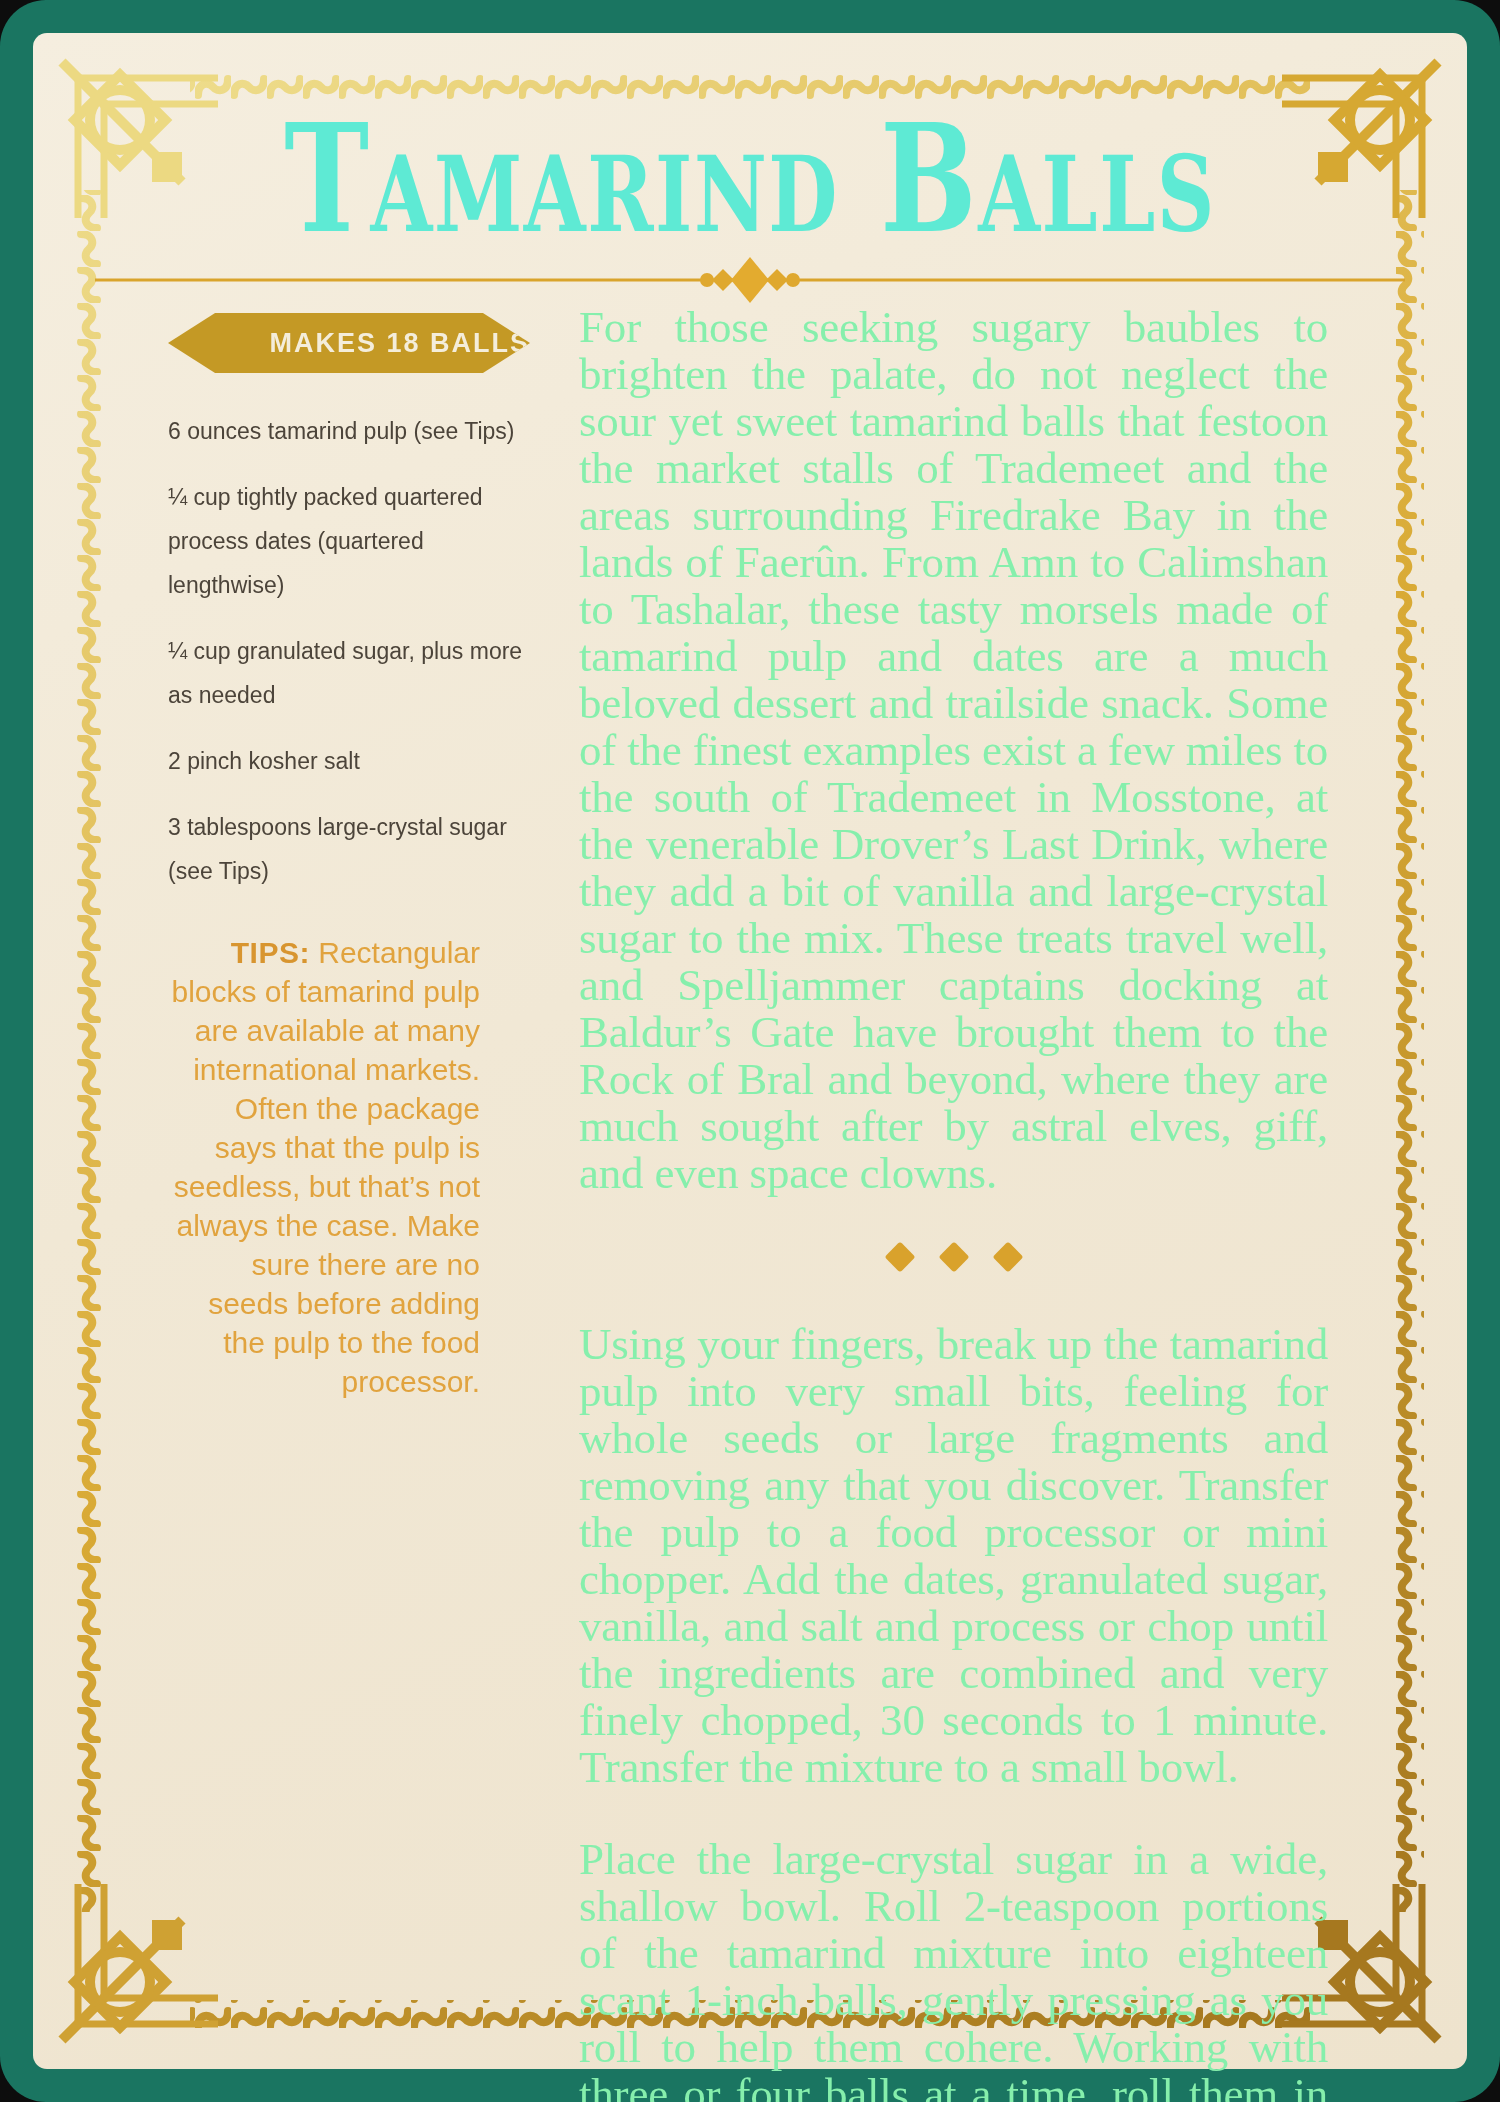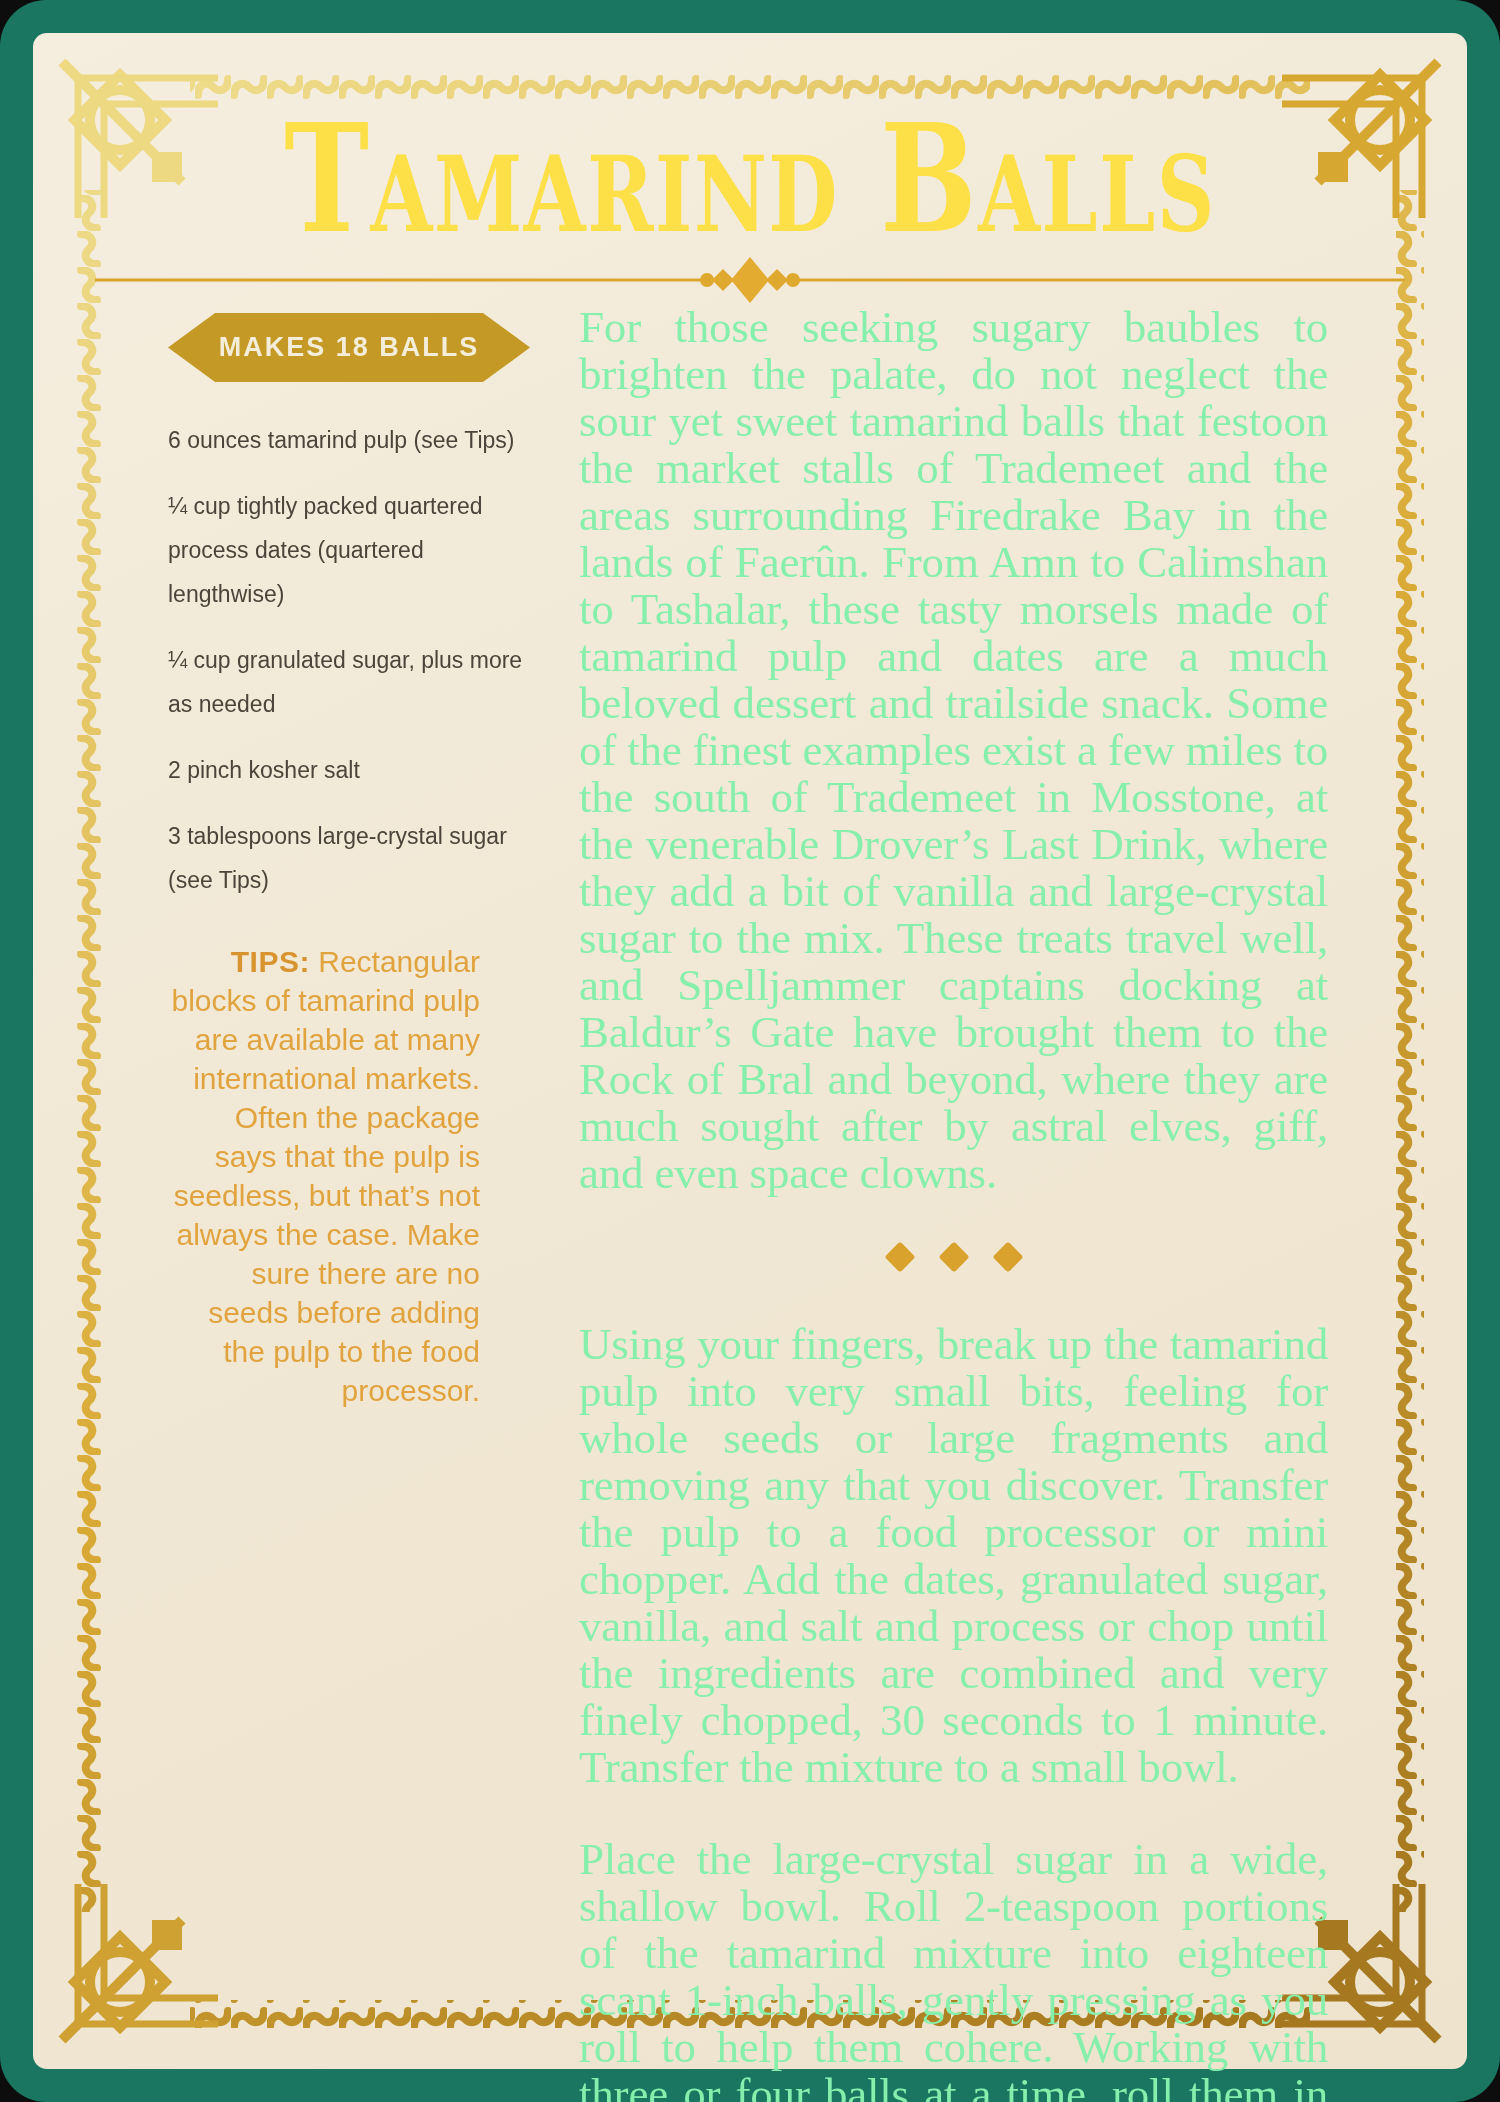--- a/index.html
+++ b/index.html
@@ -25,35 +25,35 @@
     pointer-events:none;
   }
   .page-title {
     position:absolute; top:118px; left:0; right:0;
     margin:0; text-align:center;
     font-family:"DejaVu Serif", serif;
     font-weight:bold;
     font-size:150px; line-height:120px;
     font-variant-caps:small-caps;
     letter-spacing:2px;
-    color:#fde047;
+    color:#5eead4;
   }
   .page-title .condense { display:inline-block; transform:scaleX(0.76); transform-origin:50% 50%; }
   .title-divider {
     position:absolute; top:254px; left:95px; width:1310px; height:52px;
   }
   
   .left-col {
     position:absolute; left:168px; top:313px; width:368px;
   }
   .ribbon {
-    width:362px; height:69px;
+    width:362px; height:60px;
     background:#c49925;
     clip-path:polygon(0 50%, 13% 0, 87% 0, 100% 50%, 87% 100%, 13% 100%);
-    display:flex; align-items:center; justify-content:center;
+    display:flex; align-items:center; justify-content:flex-end;
     margin-bottom:36px;
   }
   .ribbon span {
     color:#f4edda; font-weight:bold; font-size:27px; letter-spacing:2px;
   }
   .ingredients { list-style:none; margin:0; padding:0; }
   .ingredients li {
     font-size:23px; line-height:44px; color:#4c443a;
     margin:0 0 22px 0;
   }

